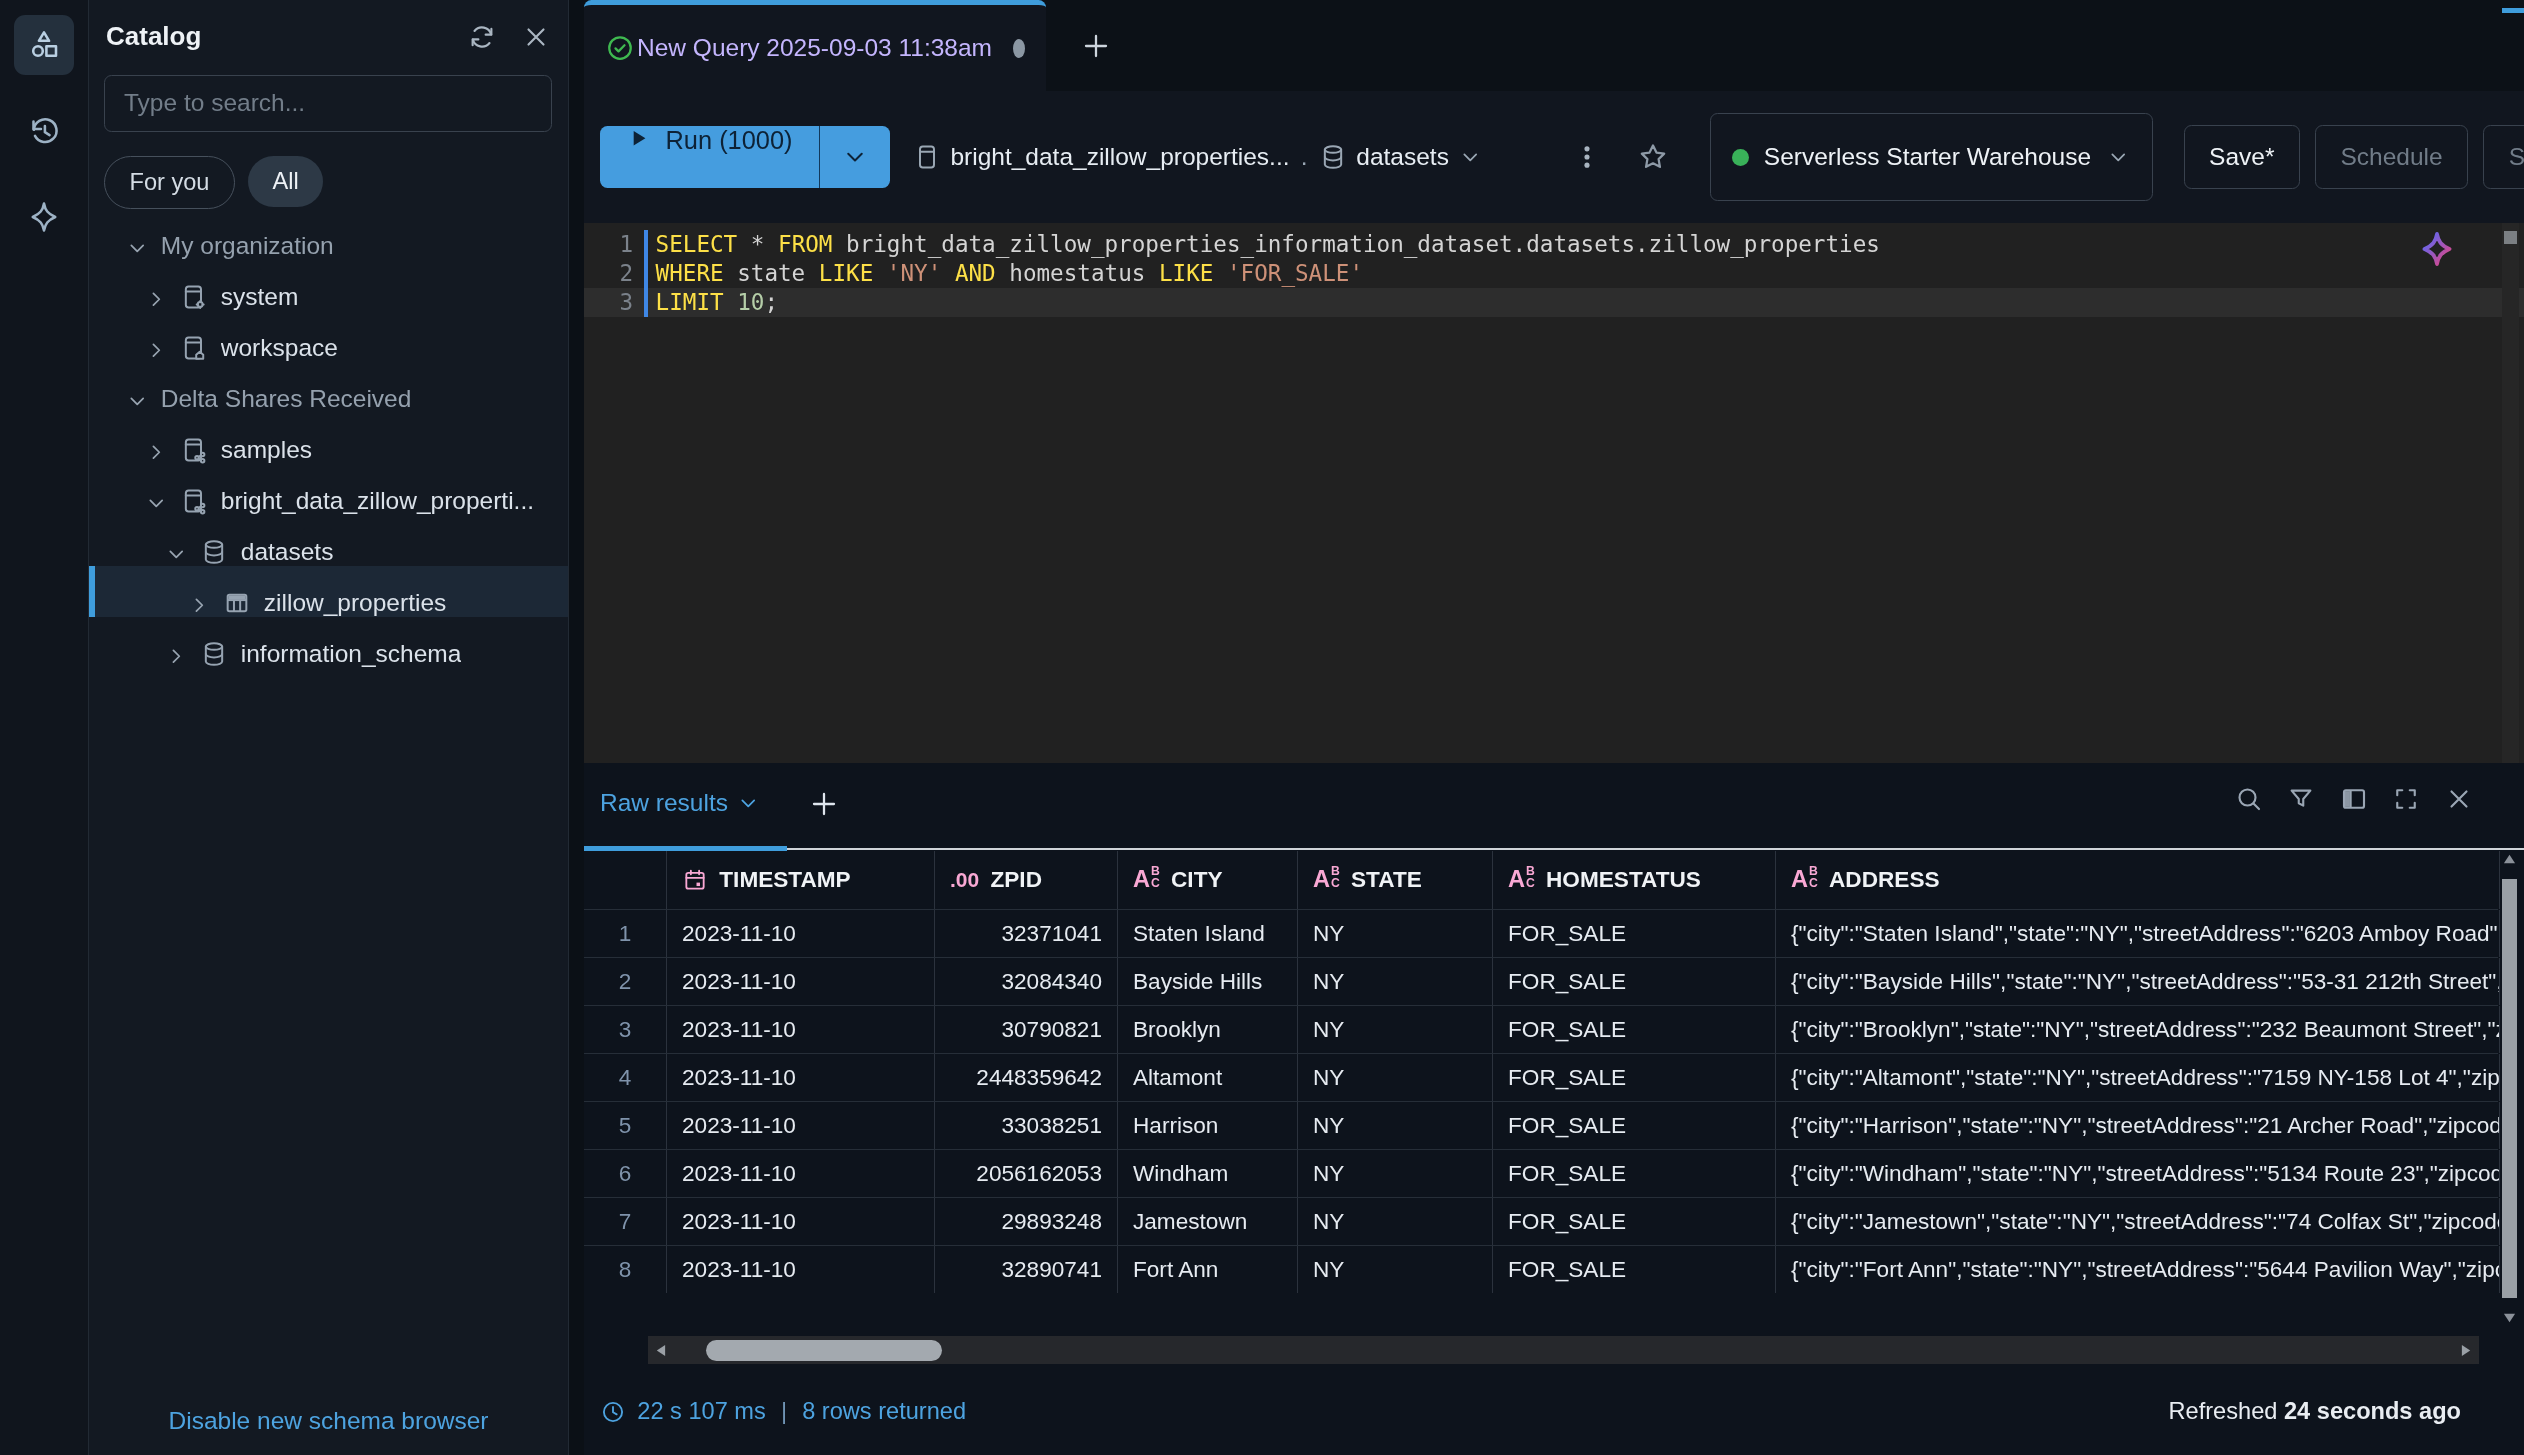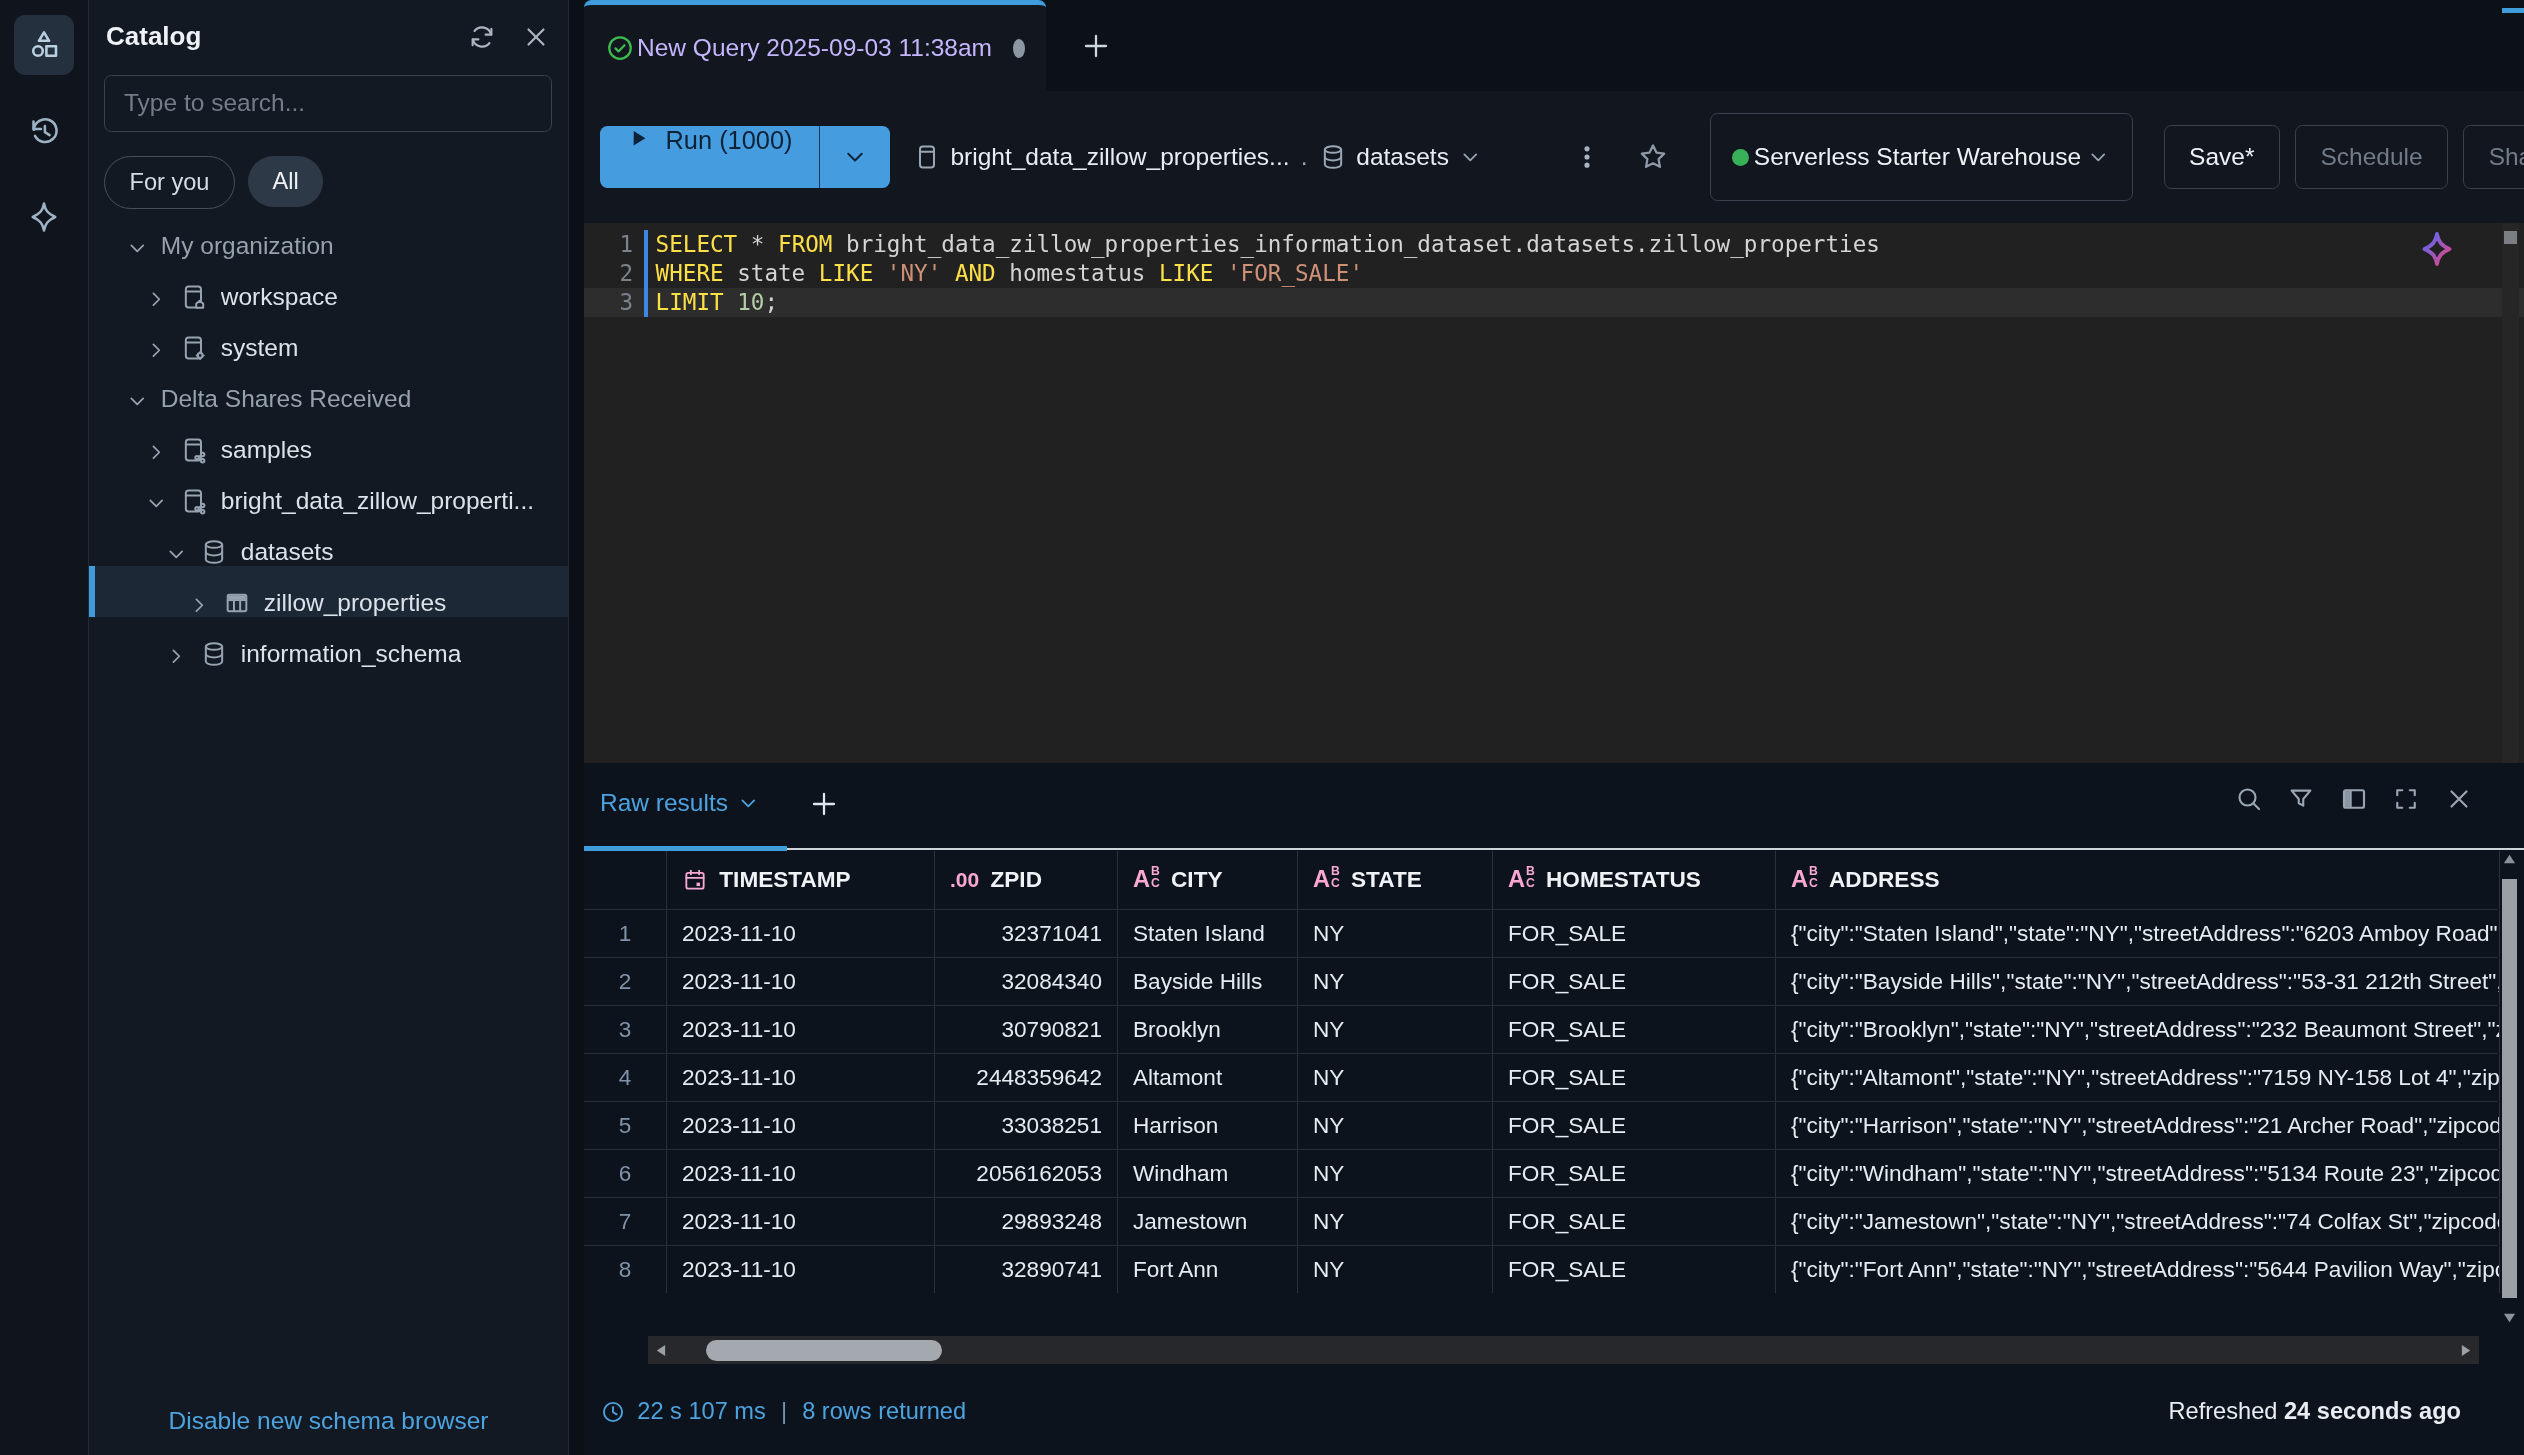--- a/index.html
+++ b/index.html
@@ -48,21 +48,21 @@
   .toolbar{position:absolute;left:0;top:91px;width:1941px;height:132px;display:flex;align-items:center;}
   .runbtn{margin-left:16px;height:62px;border-radius:7.5px;background:#459ddf;display:flex;align-items:stretch;overflow:hidden;cursor:pointer;flex:0 0 auto;}
   .run-main{display:flex;align-items:flex-start;padding:0 26px;color:#0d2236;font-size:25.4px;gap:15px;}
   .run-split{width:1.9px;background:#12395c;}
   .run-chev{display:flex;align-items:center;padding:0 21px;color:#0d2236;}
   .ctxsel{display:flex;align-items:center;margin-left:22.6px;color:#e7edf3;font-size:24.5px;gap:9.4px;cursor:pointer;flex:0 0 auto;}
   .ctxsel .cicon{color:#9aa7b4;}
   .ctx-sep{color:#9aa7b4;margin:0 1.9px;}
   .tb-kebab{margin-left:90px;color:#a8b4c0;cursor:pointer;flex:0 0 auto;}
   .tb-star{margin-left:36px;color:#8e9aa7;cursor:pointer;flex:0 0 auto;}
-  .wh{margin-left:41px;height:62px;border:1.9px solid #39424e;border-radius:7.5px;display:flex;align-items:center;padding:12px 21px;gap:5px;font-size:24.5px;color:#eef2f6;cursor:pointer;flex:0 0 auto;}
+  .wh{margin-left:41px;height:62px;border:1.9px solid #39424e;border-radius:7.5px;display:flex;align-items:center;padding:12px 21px;gap:15px;font-size:24.5px;color:#eef2f6;cursor:pointer;flex:0 0 auto;}
   .wh-dot{width:17px;height:17px;border-radius:50%;background:#39b159;}
   .btn{height:62px;border:1.9px solid #39424e;border-radius:7.5px;display:flex;align-items:center;padding:0 24.5px;font-size:24.5px;cursor:pointer;flex:0 0 auto;}
   .btn.save{margin-left:31px;color:#eef2f6;}
   .btn.dim{margin-left:15px;color:#717c88;}
   
   .editor{position:absolute;left:0;top:223px;width:1941px;height:540px;background:#212121;}
   .codeline{position:relative;height:29px;display:flex;align-items:center;font-family:"DejaVu Sans Mono",monospace;font-size:22.6px;}
   .codeline.cur{background:#2d2d2d;}
   .lnum{width:49px;text-align:right;color:#7b828b;flex:0 0 auto;font-family:"DejaVu Sans Mono",monospace;}
   .gbar{width:3.8px;height:100%;background:#3f87e5;margin-left:11.3px;flex:0 0 auto;}
@@ -175,40 +175,40 @@
   <div class="trow  " style="padding-left:55px">
     <span class="chev">
           <svg width="24.5" height="24.5" viewBox="0 0 24 24" fill="none" stroke="currentColor" stroke-width="1.7" stroke-linecap="round" stroke-linejoin="round">
             <path d="M9.2 6.2l5.8 5.8-5.8 5.8"></path>
           </svg>
         </span>
     <span class="ticon">
           <svg width="28" height="28" viewBox="0 0 24 24" fill="none" stroke="currentColor" stroke-width="1.7" stroke-linecap="round" stroke-linejoin="round">
             <rect x="5" y="3" width="13" height="18" rx="2.4"></rect>
             <path d="M5 7.2h13"></path>
-            <path d="M13.9 21.2v-3.4l3-2.5 3 2.5v3.4z" fill="#131922"></path>
-          </svg>
-        </span>
-    <span class="tlabel">workspace</span>
+            <circle cx="17.3" cy="18.4" r="2.1" fill="#131922"></circle>
+            <path d="M17.3 15.4v1M17.3 20.4v1M14.3 18.4h1M19.3 18.4h1"></path>
+          </svg>
+        </span>
+    <span class="tlabel">system</span>
   </div>
   <div class="trow  " style="padding-left:55px">
     <span class="chev">
           <svg width="24.5" height="24.5" viewBox="0 0 24 24" fill="none" stroke="currentColor" stroke-width="1.7" stroke-linecap="round" stroke-linejoin="round">
             <path d="M9.2 6.2l5.8 5.8-5.8 5.8"></path>
           </svg>
         </span>
     <span class="ticon">
           <svg width="28" height="28" viewBox="0 0 24 24" fill="none" stroke="currentColor" stroke-width="1.7" stroke-linecap="round" stroke-linejoin="round">
             <rect x="5" y="3" width="13" height="18" rx="2.4"></rect>
             <path d="M5 7.2h13"></path>
-            <circle cx="17.3" cy="18.4" r="2.1" fill="#131922"></circle>
-            <path d="M17.3 15.4v1M17.3 20.4v1M14.3 18.4h1M19.3 18.4h1"></path>
-          </svg>
-        </span>
-    <span class="tlabel">system</span>
+            <path d="M13.9 21.2v-3.4l3-2.5 3 2.5v3.4z" fill="#131922"></path>
+          </svg>
+        </span>
+    <span class="tlabel">workspace</span>
   </div>
   <div class="trow group " style="padding-left:36px">
     <span class="chev">
           <svg width="24.5" height="24.5" viewBox="0 0 24 24" fill="none" stroke="currentColor" stroke-width="1.7" stroke-linecap="round" stroke-linejoin="round">
             <path d="M6.2 9.2l5.8 5.8 5.8-5.8"></path>
           </svg>
         </span>
 
     <span class="tlabel">Delta Shares Received</span>
   </div>

